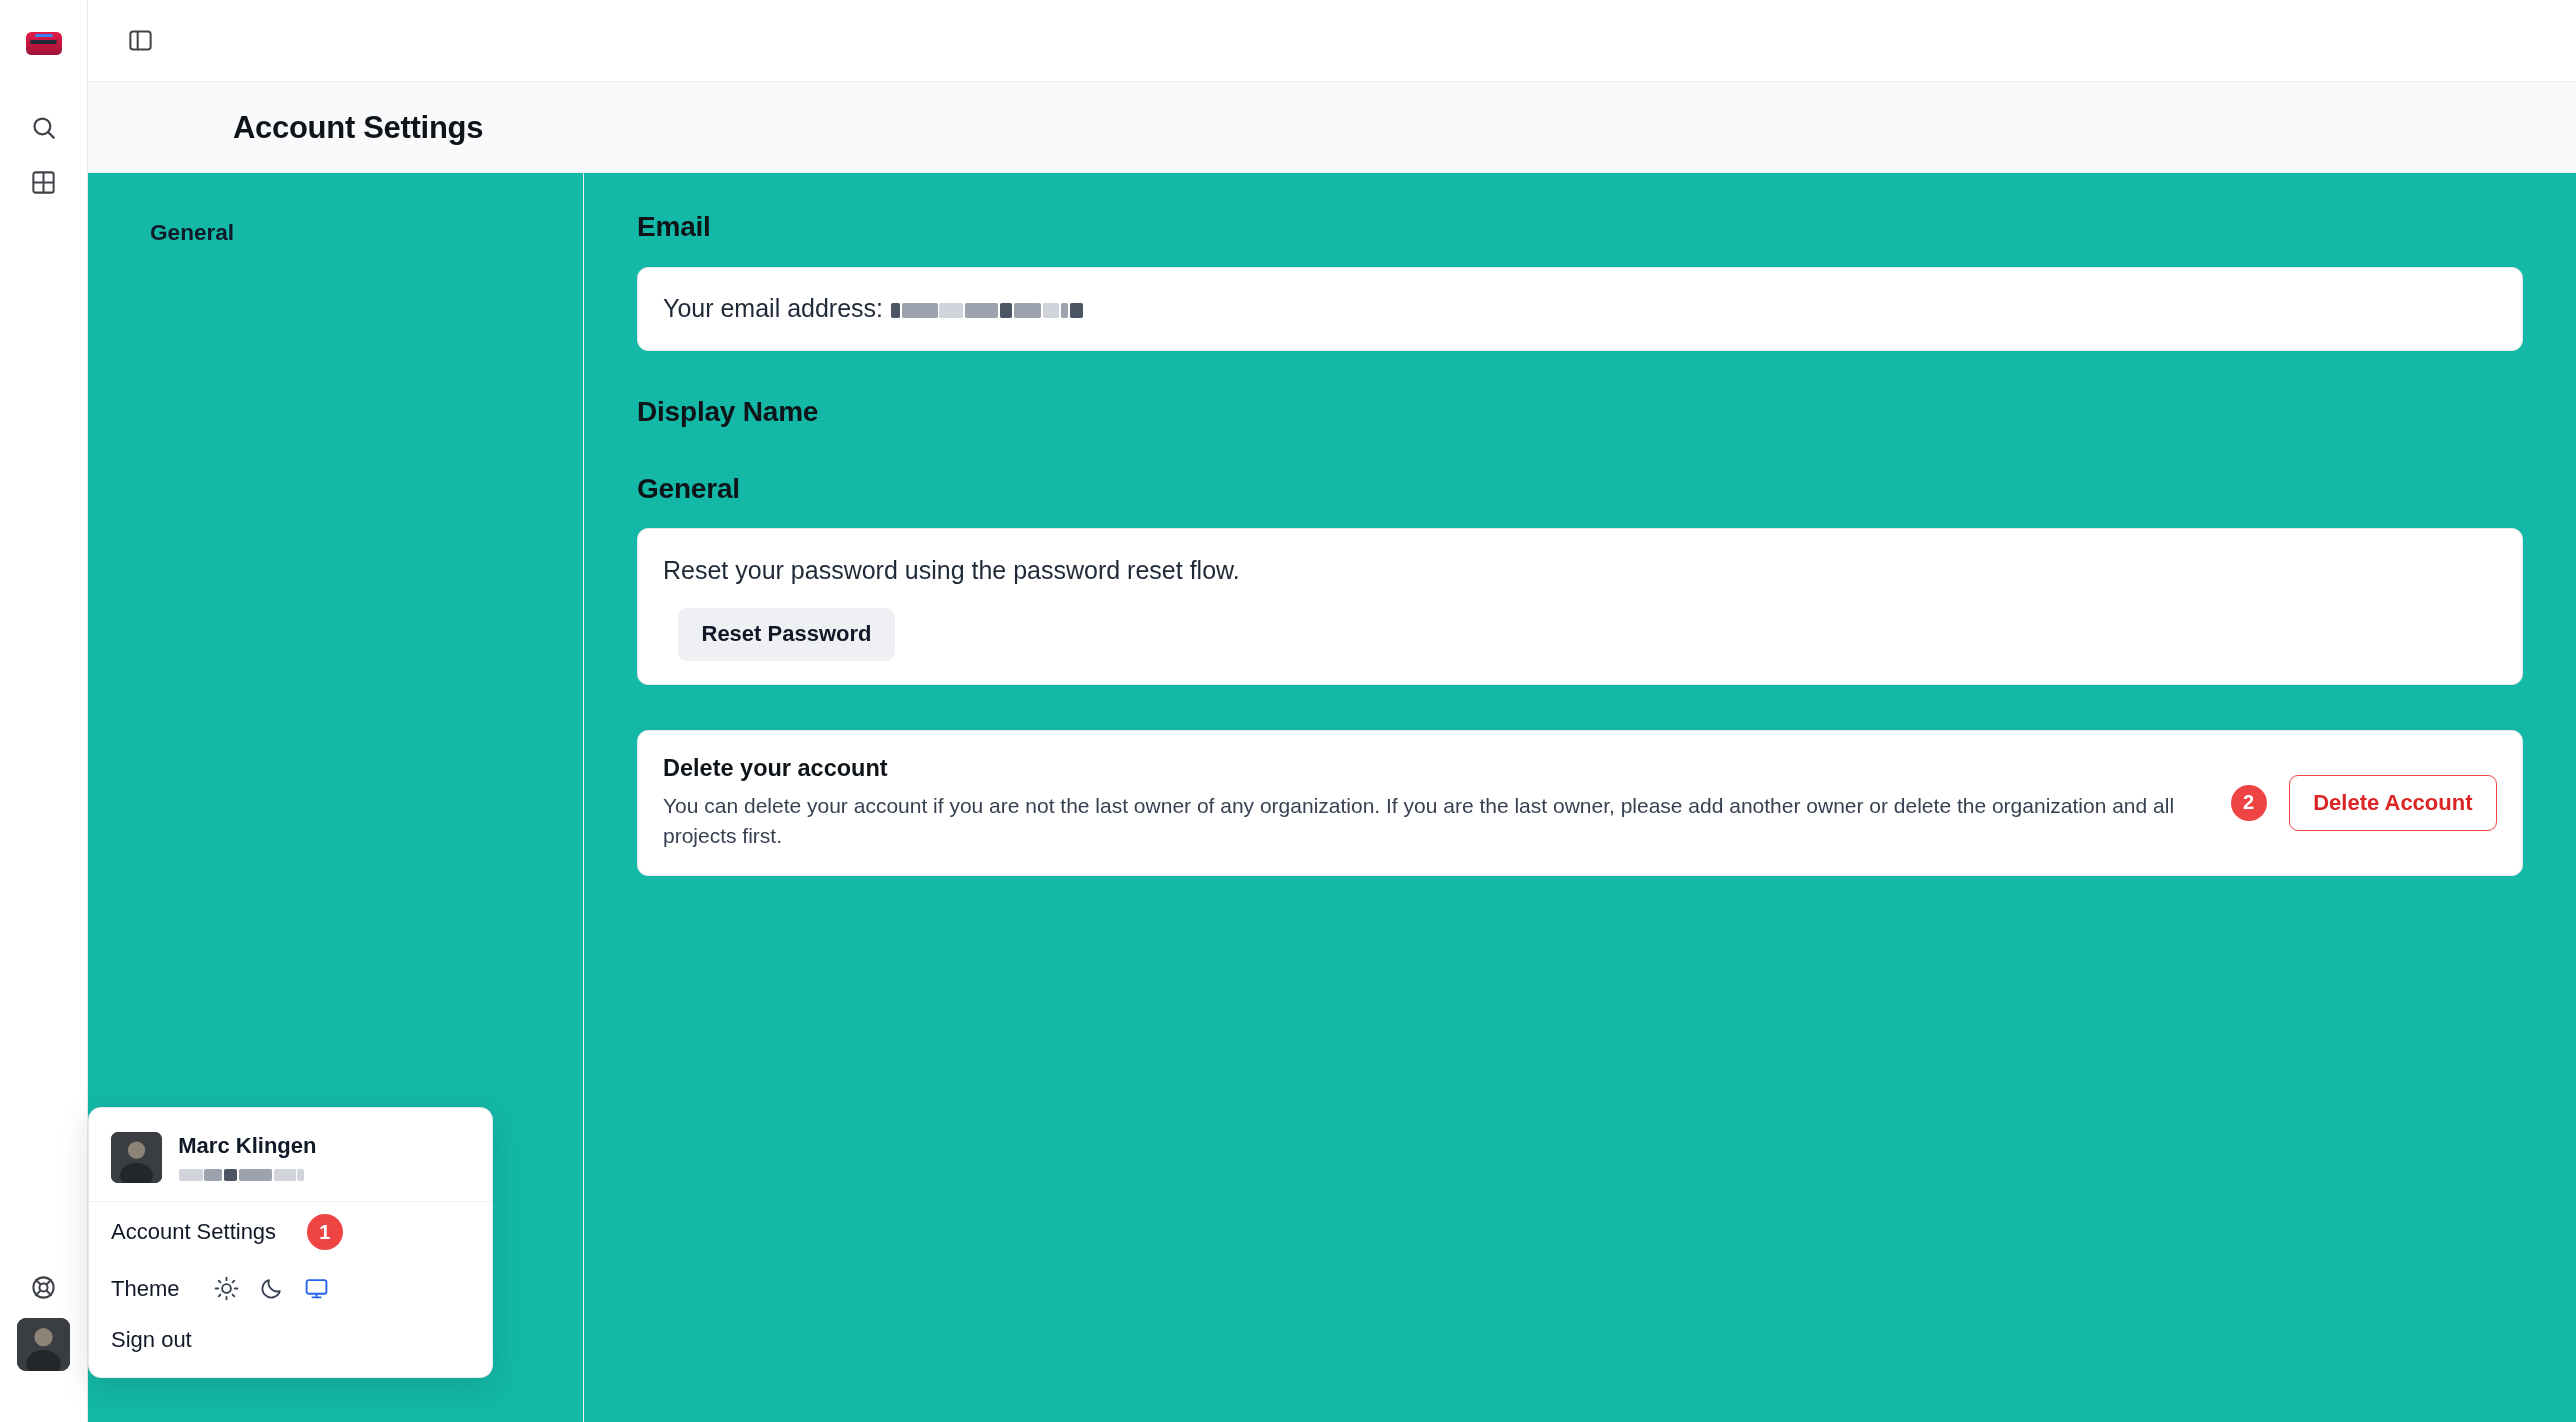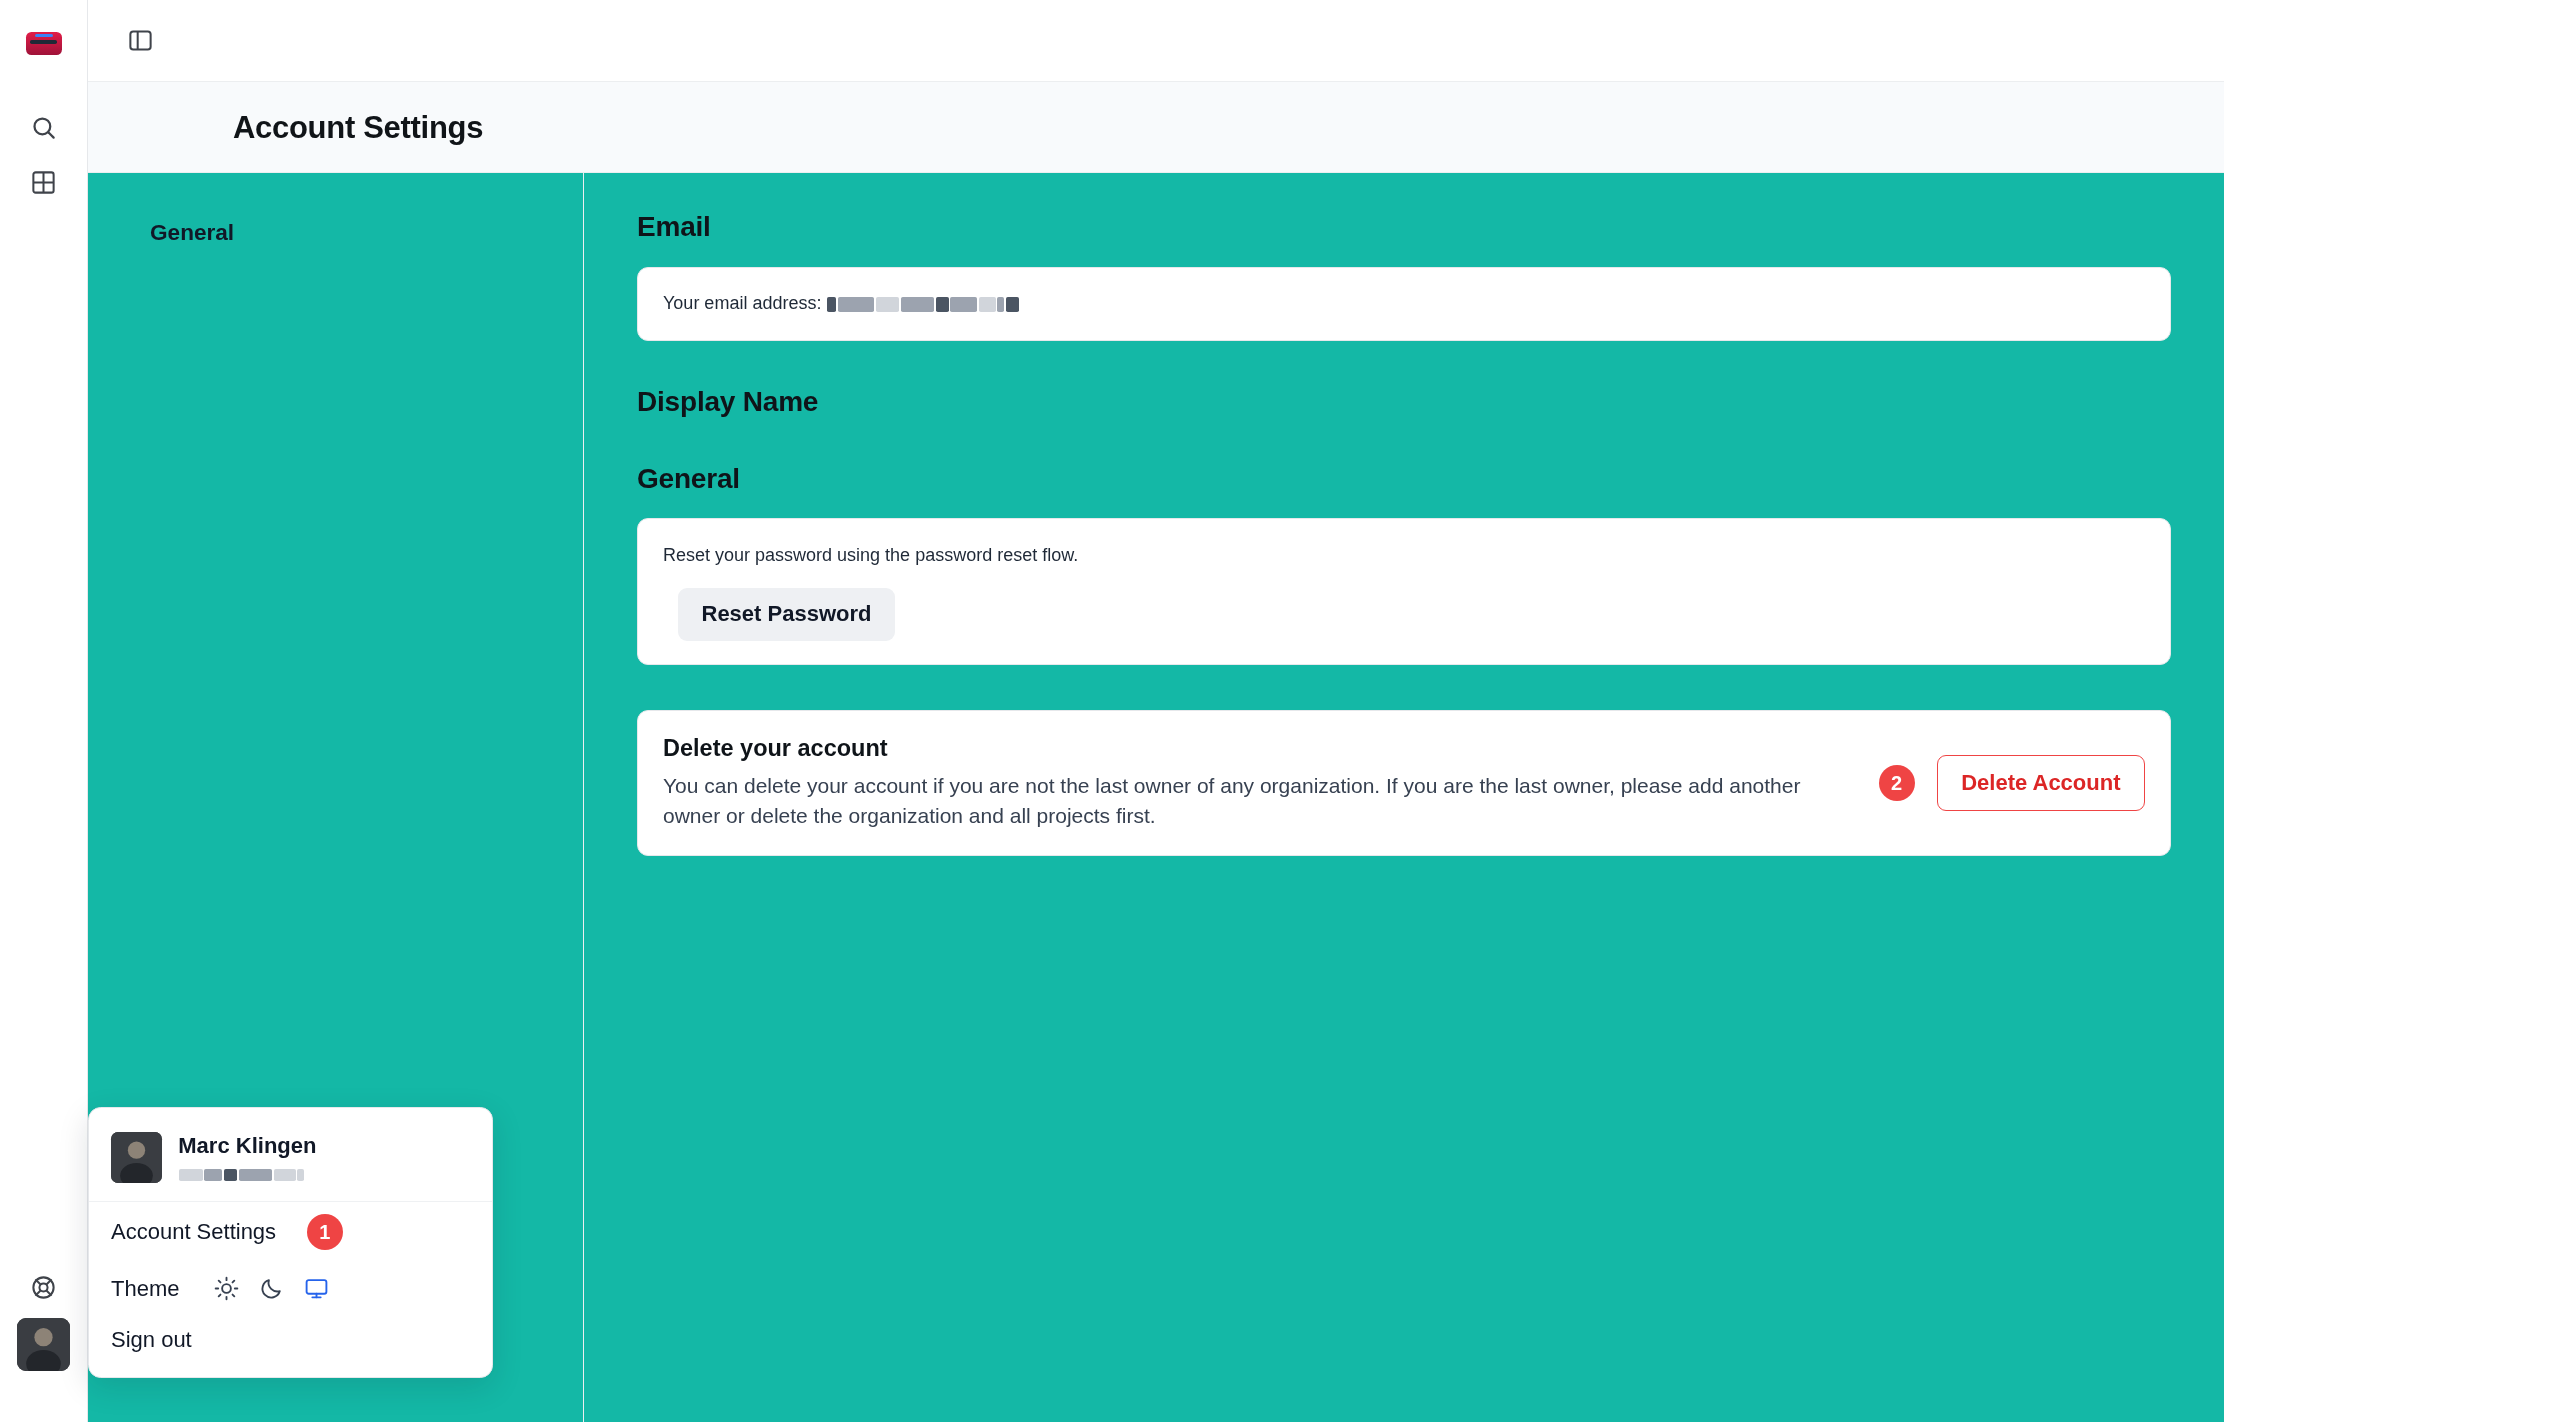--- a/index.html
+++ b/index.html
@@ -6,21 +6,21 @@
   html, body {
     margin: 0; padding: 0;
     width: 2576px; height: 1422px;
     background: #ffffff;
     font-family: "Liberation Sans", sans-serif;
     color: #111827;
     overflow: hidden;
   }
   .app {
     position: relative;
-    width: 2224px; height: 1422px;
+    width: 2576px; height: 1422px;
     display: flex;
   }
 
   
   .rail {
     width: 88px;
     height: 1422px;
     border-right: 0.9px solid #e6e8eb;
     background: #ffffff;
     position: relative;
@@ -154,21 +154,21 @@
   .section + .section { margin-top: 45px; }
 
   .card {
     border: 0.9px solid #e6e8eb;
     border-radius: 11px;
     background: #ffffff;
     padding: 23.5px 25px;
   }
 
   .row-text {
-    font-size: 18px;
+    font-size: 25px;
     color: #1f2937;
     line-height: 1.4;
   }
   .redact {
     display: inline-block;
     vertical-align: middle;
     height: 15.4px;
     border-radius: 1.8px;
     margin: 0 0.9px;
   }

